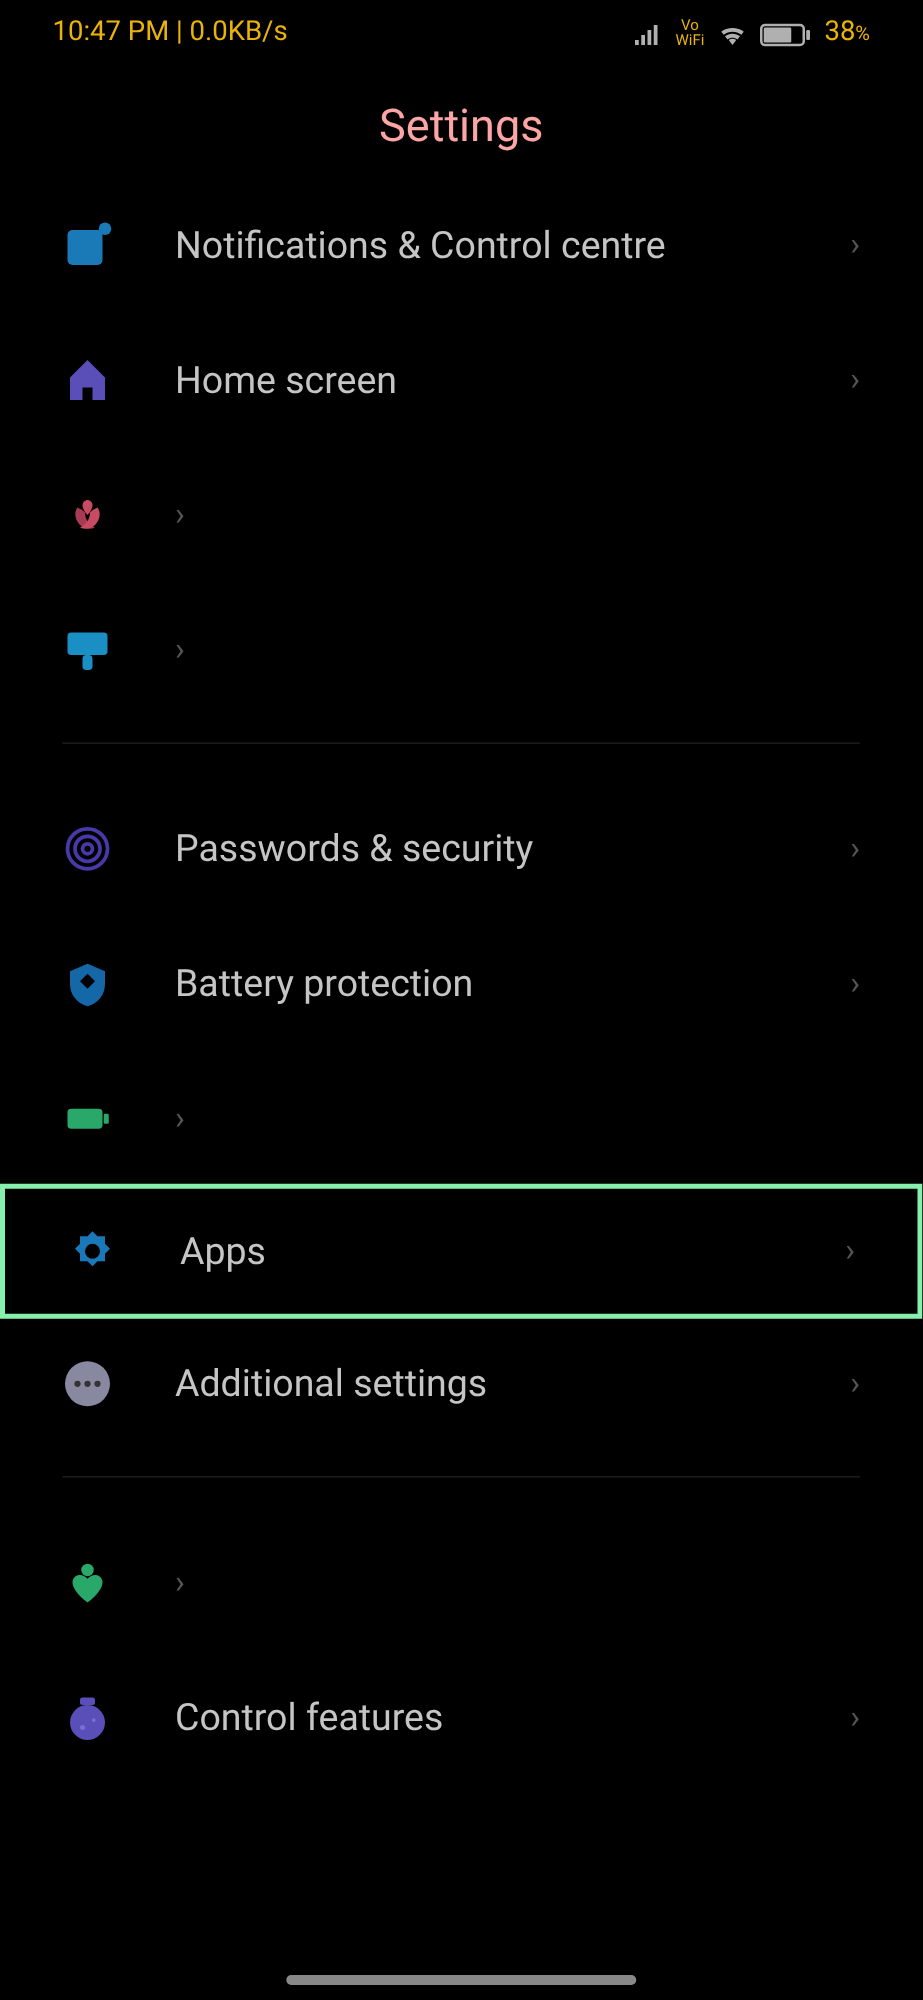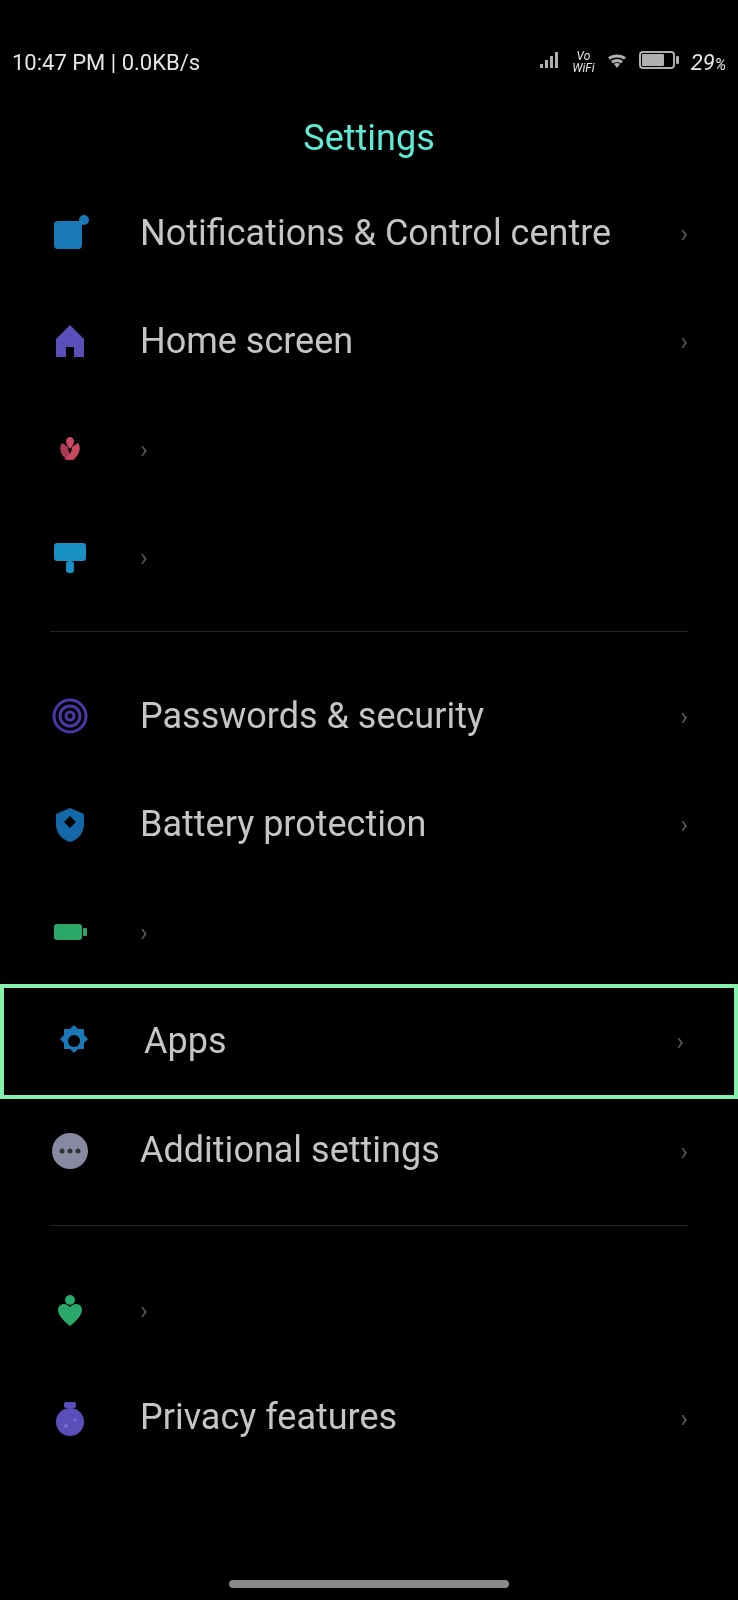--- a/index.html
+++ b/index.html
@@ -13,52 +13,50 @@
       background: #000;
       font-family: -apple-system, BlinkMacSystemFont, 'Segoe UI', Roboto, sans-serif;
       color: #d0d0d0;
       overflow: hidden;
       position: relative;
     }
     .status-bar {
       display: flex;
       justify-content: space-between;
       align-items: center;
-      padding: 10px 12px;
+      padding: 10px 42px;
       height: 50px;
       font-size: 22px;
-      color: #e5e5e5;
-      margin-top: 37px;
+      color: #eab308;
     }
     .status-left {
       display: flex;
       align-items: center;
     }
     .status-right {
       display: flex;
-      align-items: flex-start;
+      align-items: flex-end;
       gap: 10px;
-      font-style: italic;
     }
     .signal-icon, .wifi-icon, .battery-icon {
       display: inline-flex;
       align-items: center;
     }
     .vowifi {
       font-size: 12px;
       line-height: 1;
       text-align: center;
     }
     .battery-pct {
       font-size: 22px;
     }
     .title {
       text-align: center;
       font-size: 36px;
-      color: #5eead4;
+      color: #fca5a5;
       padding: 30px 0 20px;
       font-weight: 400;
     }
     .settings-list {
       padding: 0;
     }
     .settings-item {
       display: flex;
       align-items: center;
       padding: 30px 50px 30px 50px;
@@ -73,21 +71,21 @@
       width: 40px;
       height: 40px;
       margin-right: 50px;
       display: flex;
       align-items: center;
       justify-content: center;
       flex-shrink: 0;
     }
     .item-label {
       flex: 1;
-      font-size: 36px;
+      font-size: 30px;
       color: #c5c5c5;
       line-height: 1.3;
     }
     .chevron {
       color: #555;
       font-size: 26px;
     }
     .divider {
       height: 1px;
       background: #222;
@@ -126,21 +124,21 @@
         </svg>
     </span>
     <span class="battery-icon">
       <svg width="42" height="20" viewBox="0 0 42 20">
           <rect x="1" y="2" width="34" height="16" rx="3" fill="none" stroke="#b0b0b0" stroke-width="2"></rect>
           <rect x="3" y="4" width="22" height="12" rx="1" fill="#b0b0b0"></rect>
           <rect x="37" y="6" width="3" height="8" rx="1" fill="#b0b0b0"></rect>
         </svg>
     </span>
     <span class="battery-pct">
-      <span>29</span><span style="font-size:16px">%</span>
+      <span>38</span><span style="font-size:16px">%</span>
     </span>
   </div>
 </div>
 
 <div class="title">Settings</div>
 
 <div class="settings-list">
 
   <div class="settings-item">
     <span class="item-icon">
@@ -257,19 +255,19 @@
 
   <div class="settings-item">
     <span class="item-icon">
       <svg width="40" height="40" viewBox="0 0 40 40">
           <rect x="14" y="4" width="12" height="6" rx="2" fill="#5a4fb8"></rect>
           <circle cx="20" cy="24" r="14" fill="#5a4fb8"></circle>
           <circle cx="16" cy="28" r="2" fill="#7a6fd8"></circle>
           <circle cx="25" cy="22" r="1.5" fill="#7a6fd8"></circle>
         </svg>
     </span>
-    <span class="item-label">Privacy features</span>
+    <span class="item-label">Control features</span>
     <span class="chevron">›</span>
   </div>
 
 </div>
 
 <div class="home-indicator"></div>
 
 </body></html>

